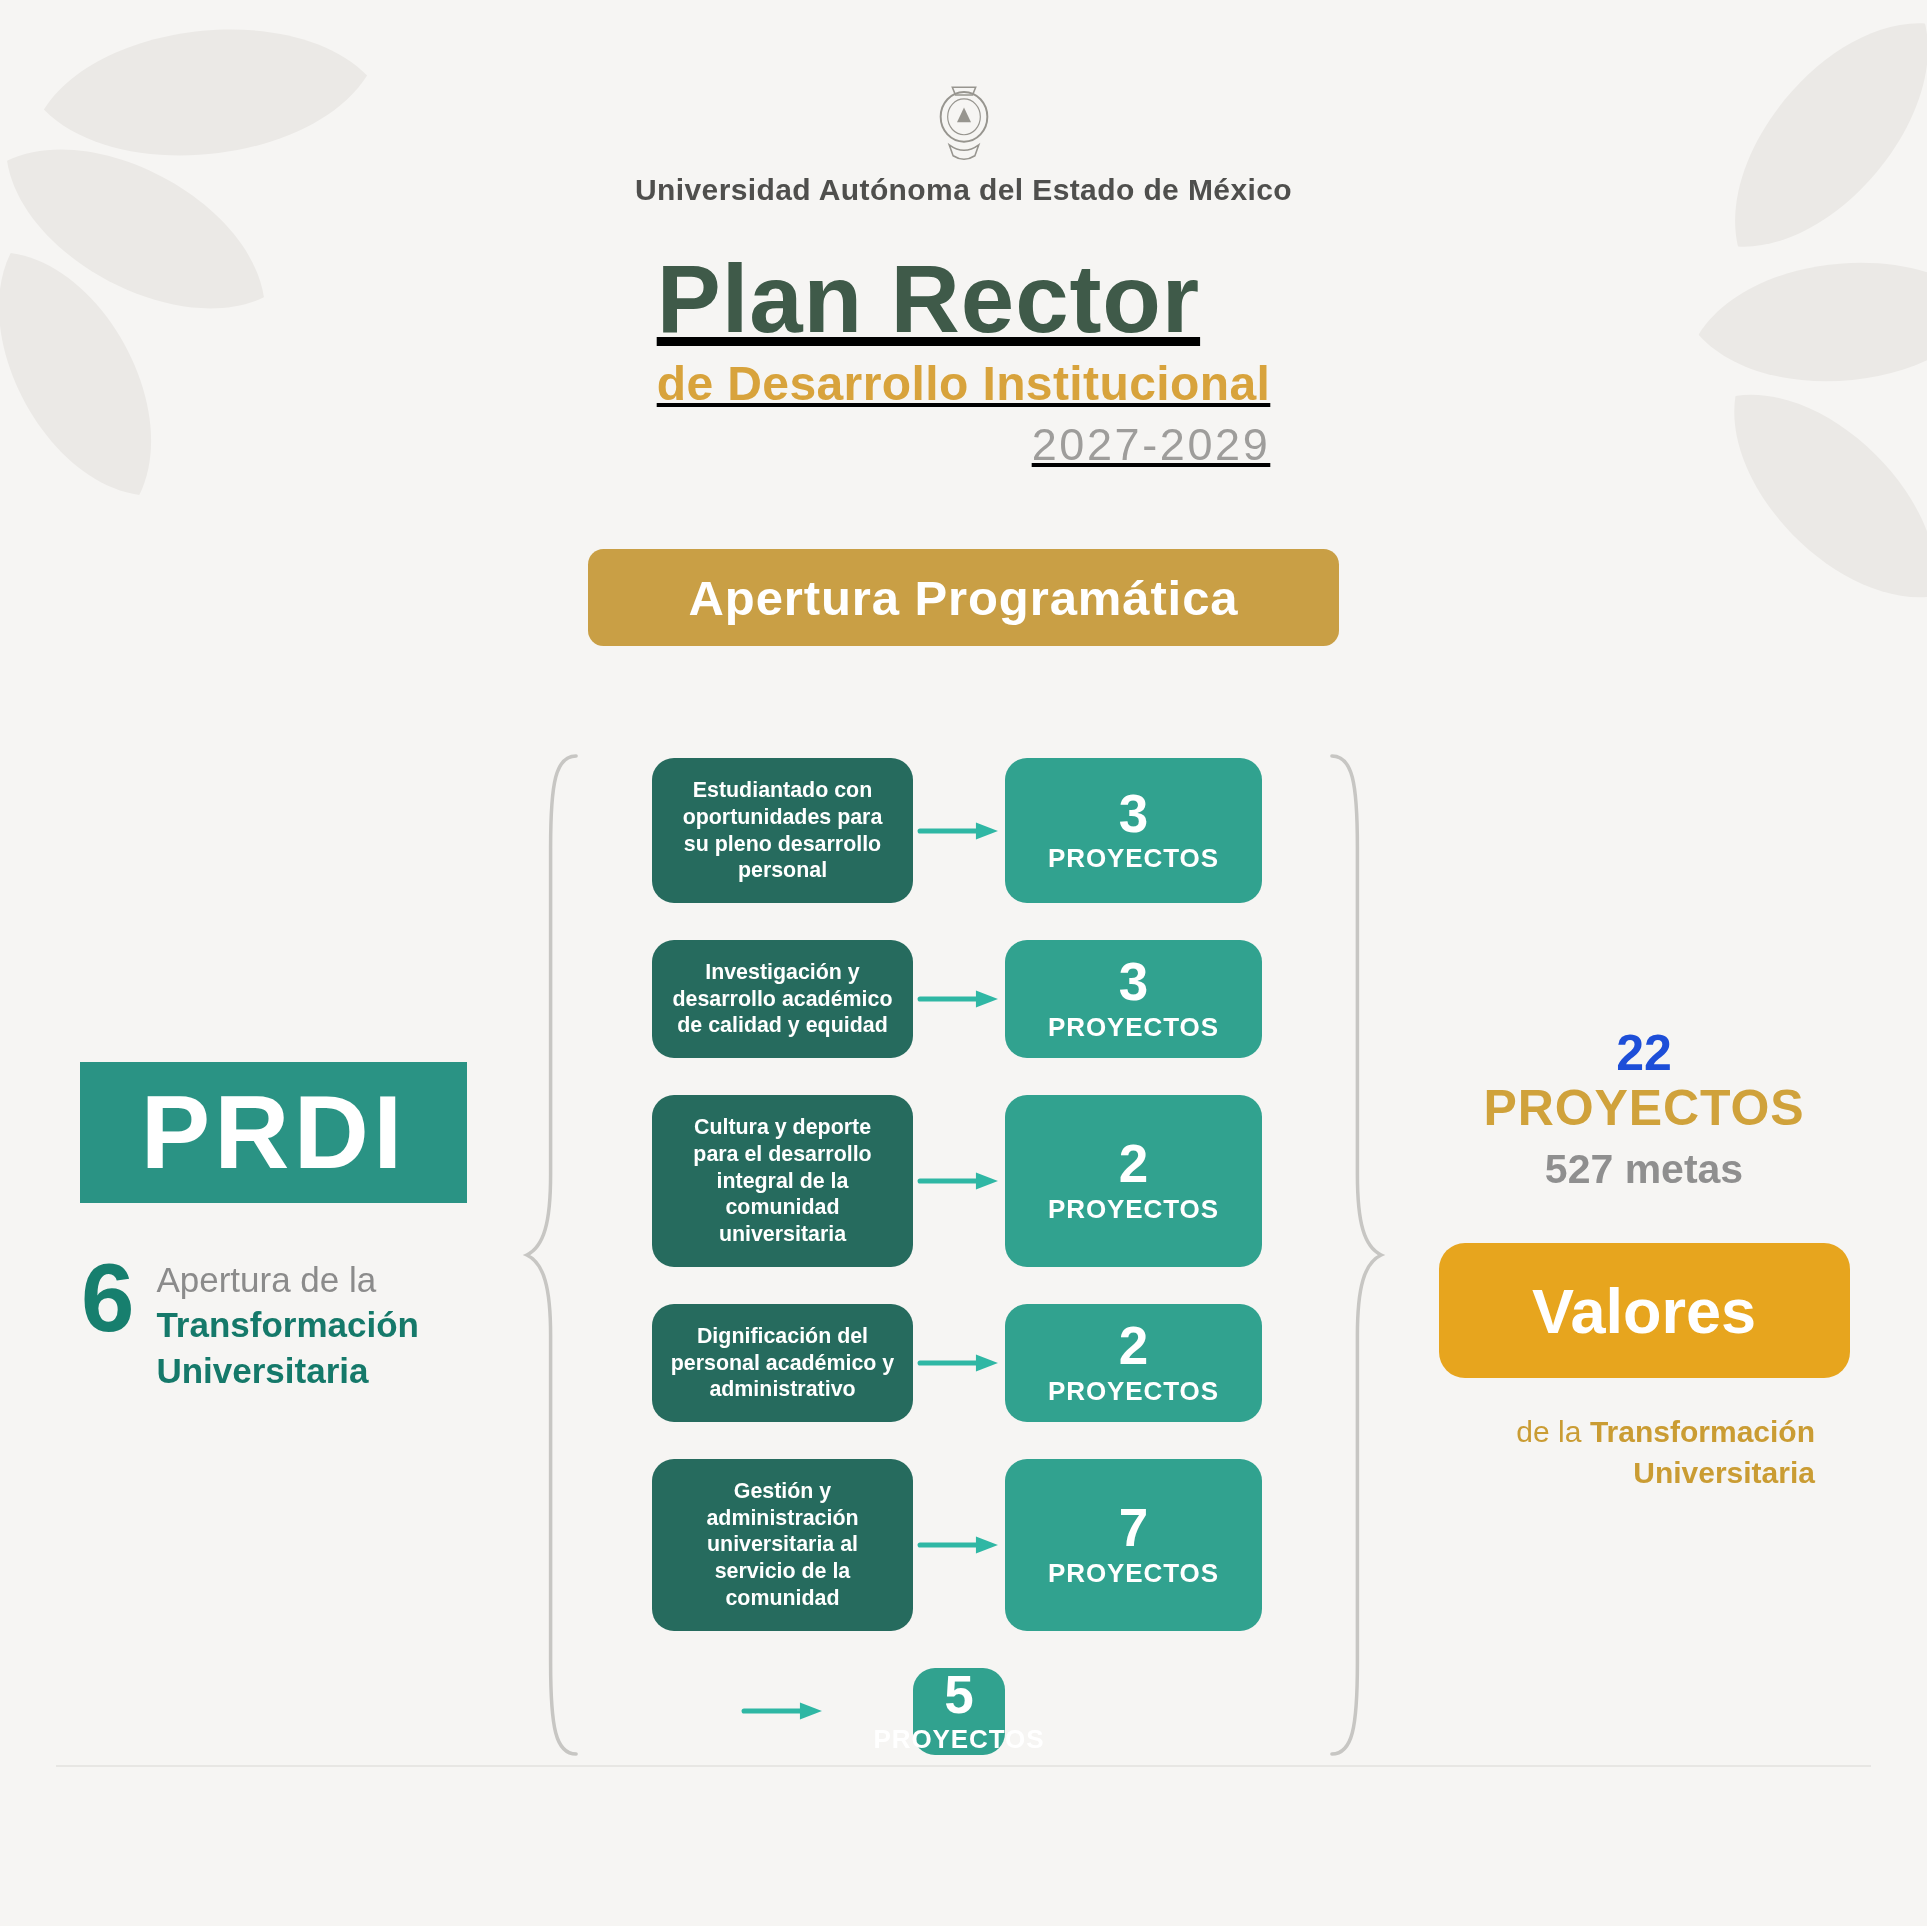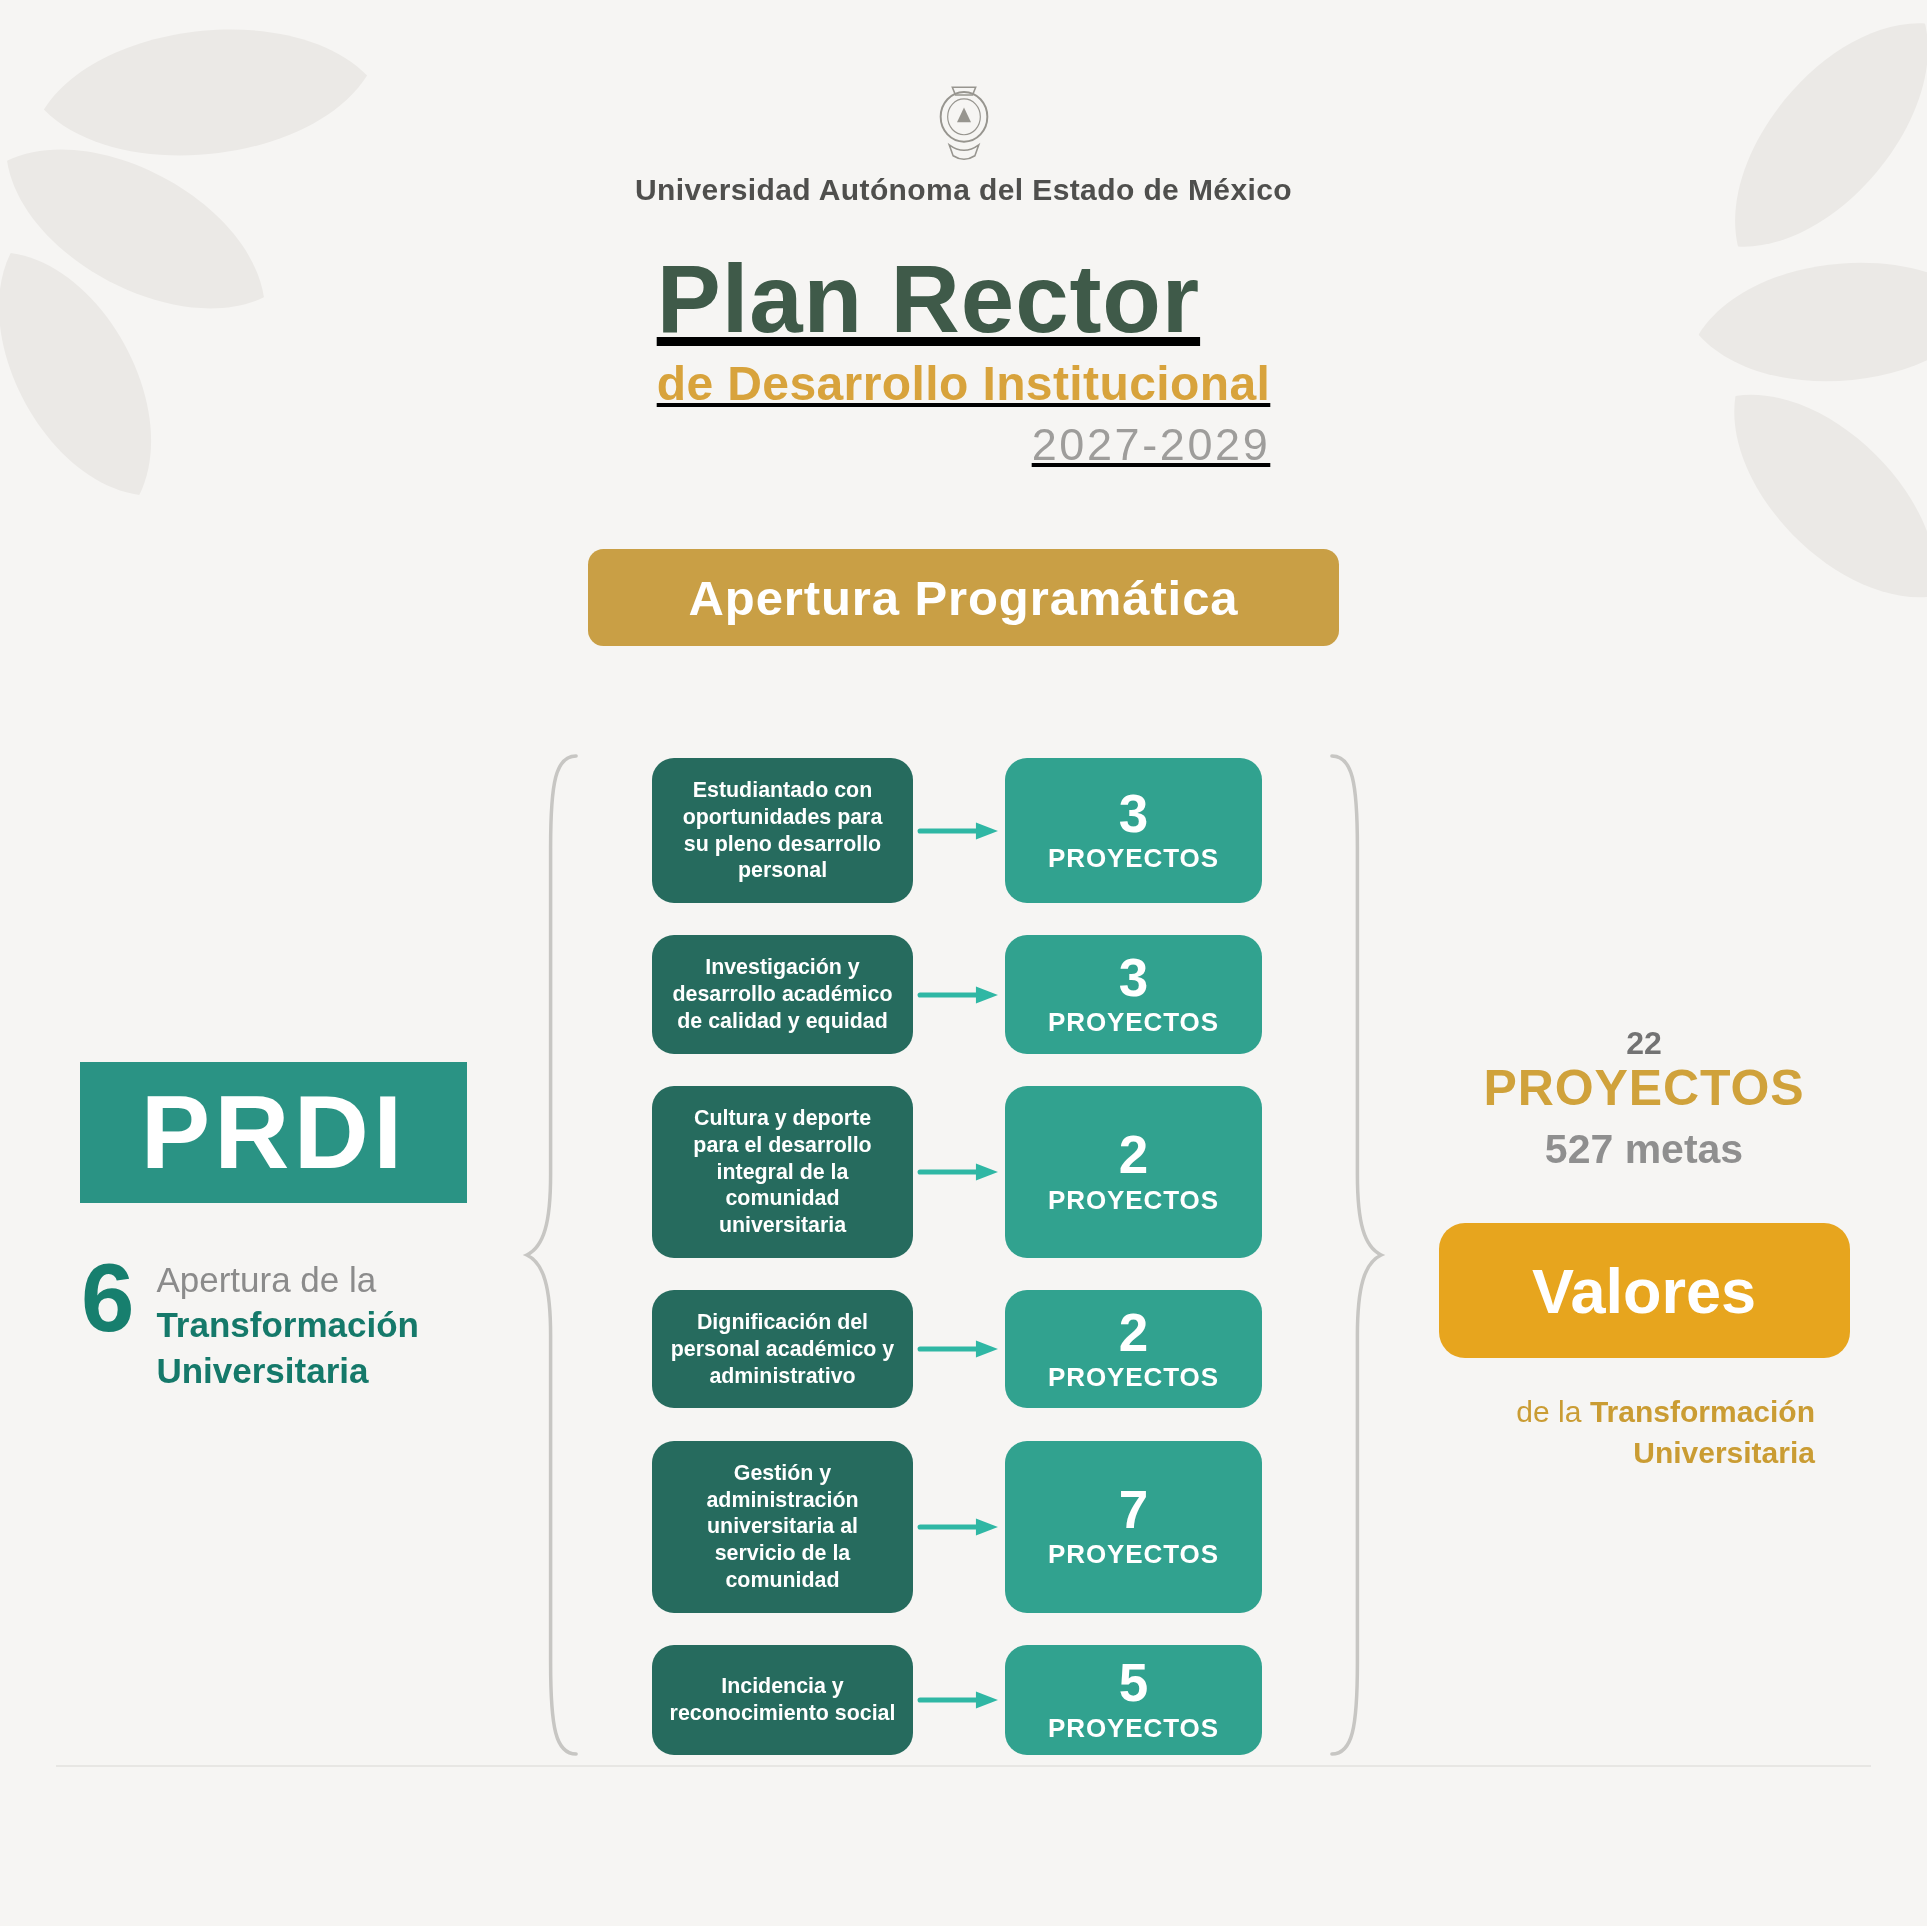--- a/index.html
+++ b/index.html
@@ -66,21 +66,21 @@
   .arrow { display: flex; align-items: center; justify-content: center; }
   .project-box {
     background: #31a28f; border-radius: 22px; color: #fff;
     display: flex; flex-direction: column; align-items: center; justify-content: center; gap: 3.4px;
   }
   .project-num  { font-size: 53px; font-weight: bold; line-height: 1; }
   .project-word { font-size: 26px; font-weight: bold; letter-spacing: 0.9px; }
 
   
   .summary { position: absolute; left: 1417px; top: 1026px; width: 454px; text-align: center; }
-  .total       { font-size: 32px; font-weight: bold; color: #737373; line-height: 1.1; }
+  .total       { font-size: 50px; font-weight: bold; color: #1d4ed8; line-height: 1.1; }
   .total-label { font-size: 50px; font-weight: bold; color: #d0a23b; letter-spacing: 0.9px; line-height: 1.1; }
   .metas       { font-size: 41px; font-weight: bold; color: #8f8f8f; margin-top: 10.3px; }
   .valores-btn {
     margin: 50px auto 0; width: 411px; height: 135px;
     background: #e7a51e; border-radius: 26px; color: #fff;
     font-size: 63px; font-weight: bold;
     display: flex; align-items: center; justify-content: center;
   }
   .valores-caption {
     margin: 34px auto 0; width: 342px;
@@ -227,23 +227,20 @@
           <path d="M70 3 L96 13 L70 23 Z" fill="#2fb7a4"></path>
         </svg>
     </div>
     <div class="project-box">
       <span class="project-num">7</span>
       <span class="project-word">PROYECTOS</span>
     </div>
   </div>
 
   <div class="row">
-    <div class="pillar-box">
-      <span>Incidencia y reconocimiento social</span>
-    </div>
     <div class="arrow">
       <svg width="86" height="22" viewBox="0 0 100 26">
           <line x1="4" y1="13" x2="72" y2="13" stroke="#2fb7a4" stroke-width="6" stroke-linecap="round"></line>
           <path d="M70 3 L96 13 L70 23 Z" fill="#2fb7a4"></path>
         </svg>
     </div>
     <div class="project-box">
       <span class="project-num">5</span>
       <span class="project-word">PROYECTOS</span>
     </div>

